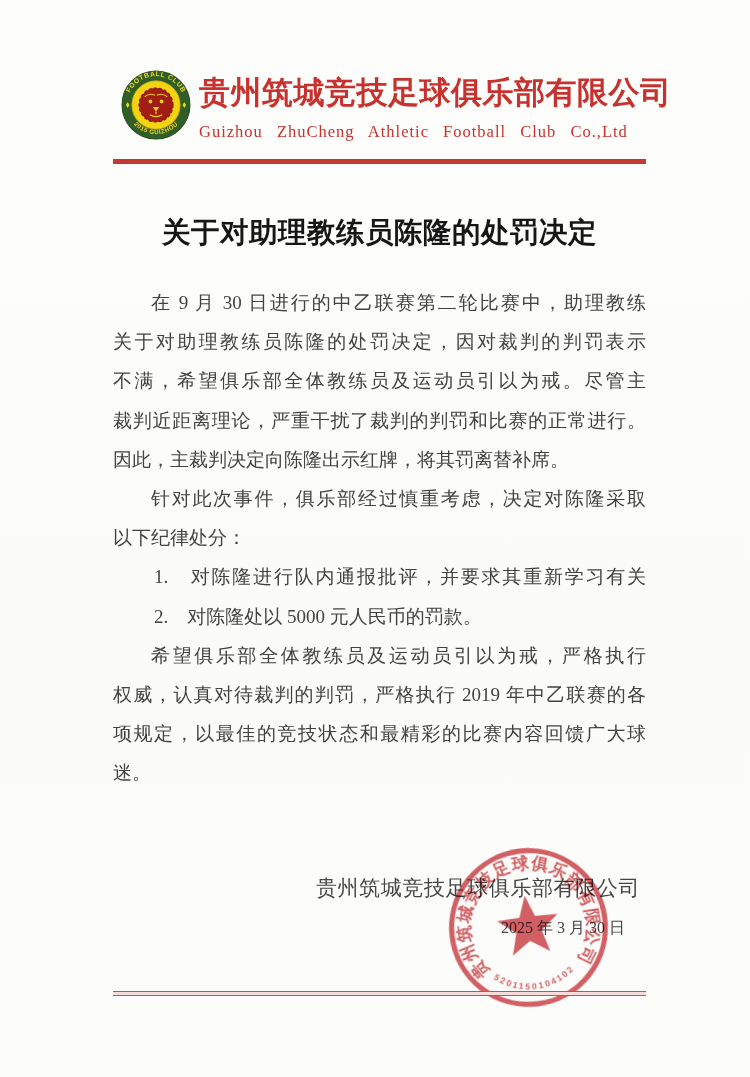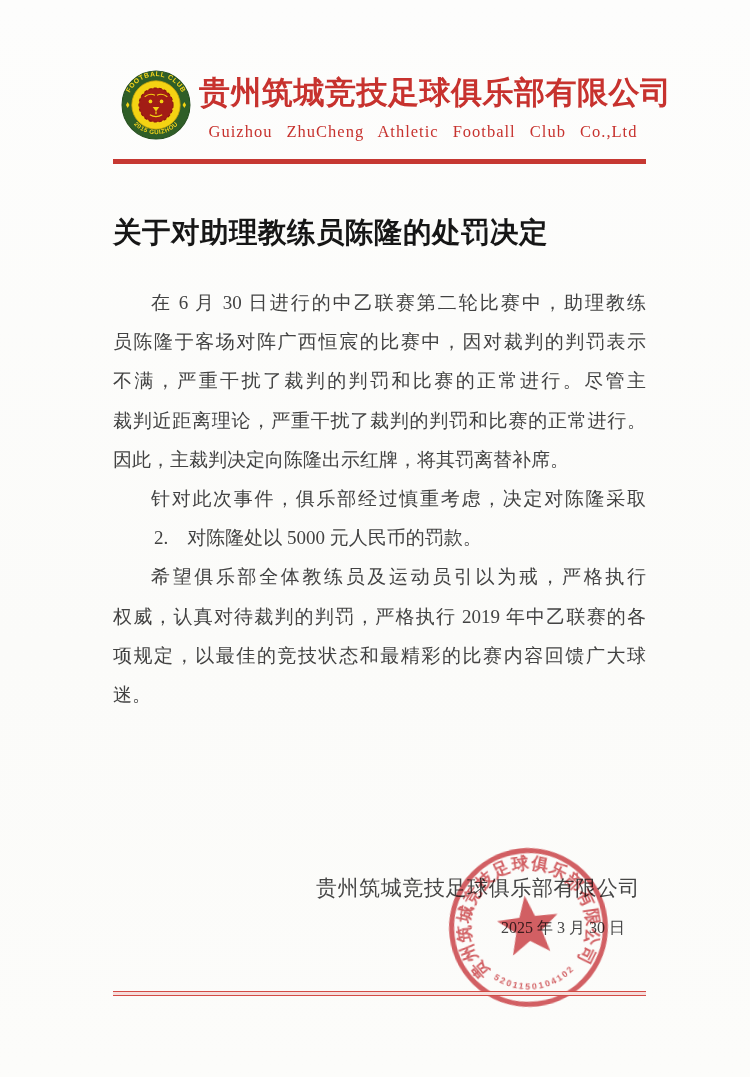--- a/index.html
+++ b/index.html
@@ -13,29 +13,29 @@
   
   .header{position:absolute;left:113px;top:64px;width:534px;height:100px;}
   .logo{position:absolute;left:8px;top:6px;width:70px;height:70px;}
   .co-zh{
     position:absolute;left:86px;top:8px;width:448px;
     font-size:31px;font-weight:bold;color:#c7322e;
     letter-spacing:0.5px;white-space:nowrap;text-align:center;
   }
   .co-en{
     position:absolute;left:86px;top:58px;width:448px;
-    font-size:16.5px;color:#c7322e;white-space:nowrap;text-align:center;
+    font-size:16.5px;color:#c7322e;white-space:nowrap;
     word-spacing:9px;letter-spacing:1px;font-family:Liberation Serif, serif;
   }
   .rule-top{position:absolute;left:113px;top:159px;width:533px;height:4.5px;background:#c63832;}
 
   
   .doc-title{
     position:absolute;left:113px;top:214px;width:533px;
-    font-size:28.5px;font-weight:bold;color:#161616;
+    text-align:center;font-size:28.5px;font-weight:bold;color:#161616;
     font-family:"Liberation Sans","DejaVu Sans",sans-serif;
     letter-spacing:0.5px;white-space:nowrap;
   }
 
   
   .body-text{position:absolute;left:113px;top:283px;width:533px;}
   .bl{
     height:39.2px;line-height:39.2px;font-size:19px;color:#424242;
     text-align:justify;white-space:nowrap;overflow:visible;
   }
@@ -96,26 +96,28 @@
       </g>
     </svg>
     <div class="co-zh">贵州筑城竞技足球俱乐部有限公司</div>
     <div class="co-en">Guizhou ZhuCheng Athletic Football Club Co.,Ltd</div>
   </div>
   <div class="rule-top"></div>
 
   <div class="doc-title">关于对助理教练员陈隆的处罚决定</div>
 
   <div class="body-text">
-      <div class="bl jfy ind-para">在 6 月 30 日进行的中乙联赛第二轮比赛中，助理教练</div>
-      <div class="bl jfy">员陈隆于客场对阵广西恒宸的比赛中，因对裁判的判罚表示</div>
-      <div class="bl jfy">不满，严重干扰了裁判的判罚和比赛的正常进行。尽管主</div>
+      <div class="bl jfy ind-para">在 9 月 30 日进行的中乙联赛第二轮比赛中，助理教练</div>
+      <div class="bl jfy">关于对助理教练员陈隆的处罚决定，因对裁判的判罚表示</div>
+      <div class="bl jfy">不满，希望俱乐部全体教练员及运动员引以为戒。尽管主</div>
       <div class="bl jfy">裁判近距离理论，严重干扰了裁判的判罚和比赛的正常进行。</div>
       <div class="bl">因此，主裁判决定向陈隆出示红牌，将其罚离替补席。</div>
       <div class="bl jfy ind-para">针对此次事件，俱乐部经过慎重考虑，决定对陈隆采取</div>
+      <div class="bl">以下纪律处分：</div>
+      <div class="bl jfy ind-item">1.　对陈隆进行队内通报批评，并要求其重新学习有关</div>
       <div class="bl ind-item">2.　对陈隆处以 5000 元人民币的罚款。</div>
       <div class="bl jfy ind-para">希望俱乐部全体教练员及运动员引以为戒，严格执行</div>
       <div class="bl jfy">权威，认真对待裁判的判罚，严格执行 2019 年中乙联赛的各</div>
       <div class="bl jfy">项规定，以最佳的竞技状态和最精彩的比赛内容回馈广大球</div>
       <div class="bl">迷。</div>
     </div>
 
   <div class="signature">
     <div class="sig-co">贵州筑城竞技足球俱乐部有限公司</div>
     <div class="sig-date">2025 年 3 月 30 日</div>

